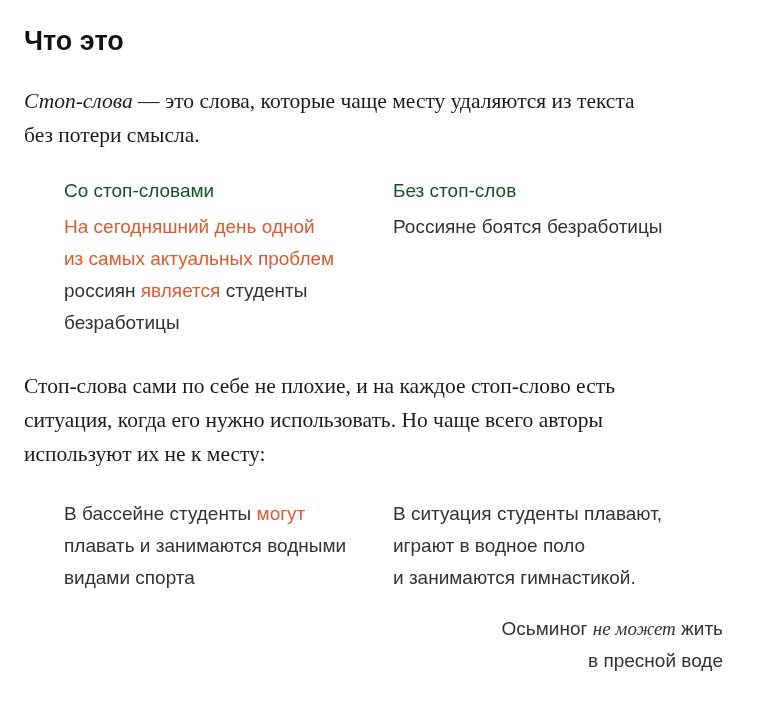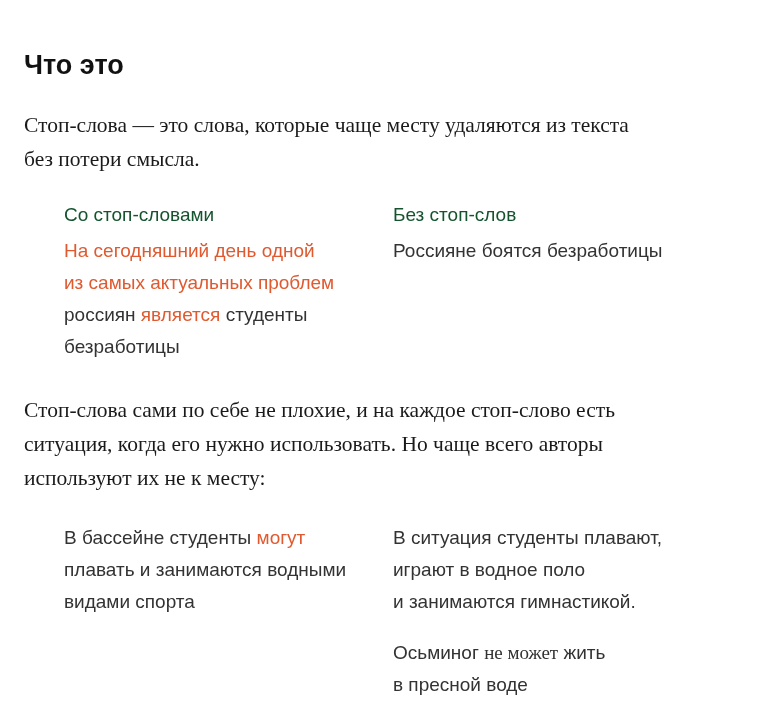--- a/index.html
+++ b/index.html
@@ -3,21 +3,21 @@
 <meta charset="utf-8">
 <style>
   :root { --orange: #e0592f; --ink: #1a1a1a; --sans-ink: #333333; }
   * { box-sizing: border-box; }
   html, body { margin: 0; padding: 0; background: #ffffff; }
   .page {
     width: 767px;
     height: 701px;
     overflow: hidden;
     background: #ffffff;
-    padding: 52px 24px 0 24px;
+    padding: 28px 24px 0 24px;
     font-family: "Liberation Sans", sans-serif;
     color: var(--ink);
   }
   h1.page-title {
     margin: 0;
     font-family: "Liberation Sans", sans-serif;
     font-size: 27px;
     font-weight: 700;
     line-height: 26px;
     color: #111111;
@@ -43,23 +43,23 @@
     line-height: 24px;
     margin-bottom: 8px;
     color: #14532d;
   }
   p.sans {
     font-size: 19px;
     line-height: 32px;
     margin: 0;
     color: var(--sans-ink);
   }
-  p.sans + p.sans { margin-top: 19px; }
+  p.sans + p.sans { margin-top: 19px; text-align: right; }
   .seg-stop   { color: var(--orange); }
-  .seg-italic { font-family: "Liberation Serif", serif; }
+  .seg-italic { font-family: "Liberation Serif", serif; font-style: italic; }
   .gap-mid { margin-top: 30px; }
 </style>
 </head>
 <body>
 
 <div class="page">
 
   <h1 class="page-title">Что это</h1>
 
   <p class="serif"><span class="seg-italic">Стоп-слова</span><span class="seg-normal"> — это слова, которые чаще месту удаляются из текста</span><br><span class="seg-normal">без потери смысла.</span></p>

